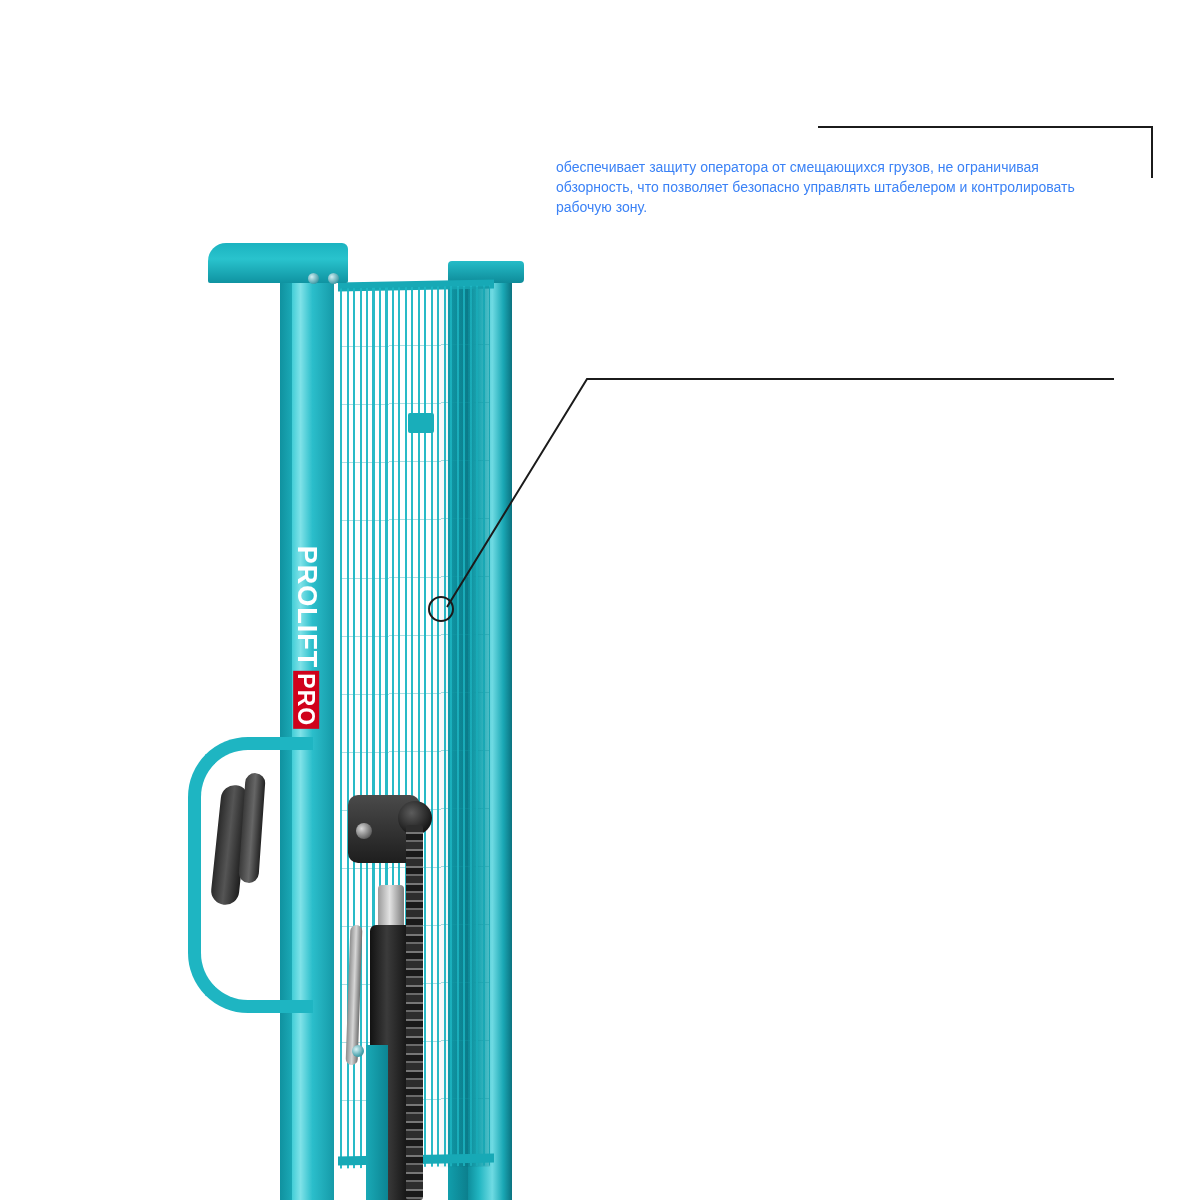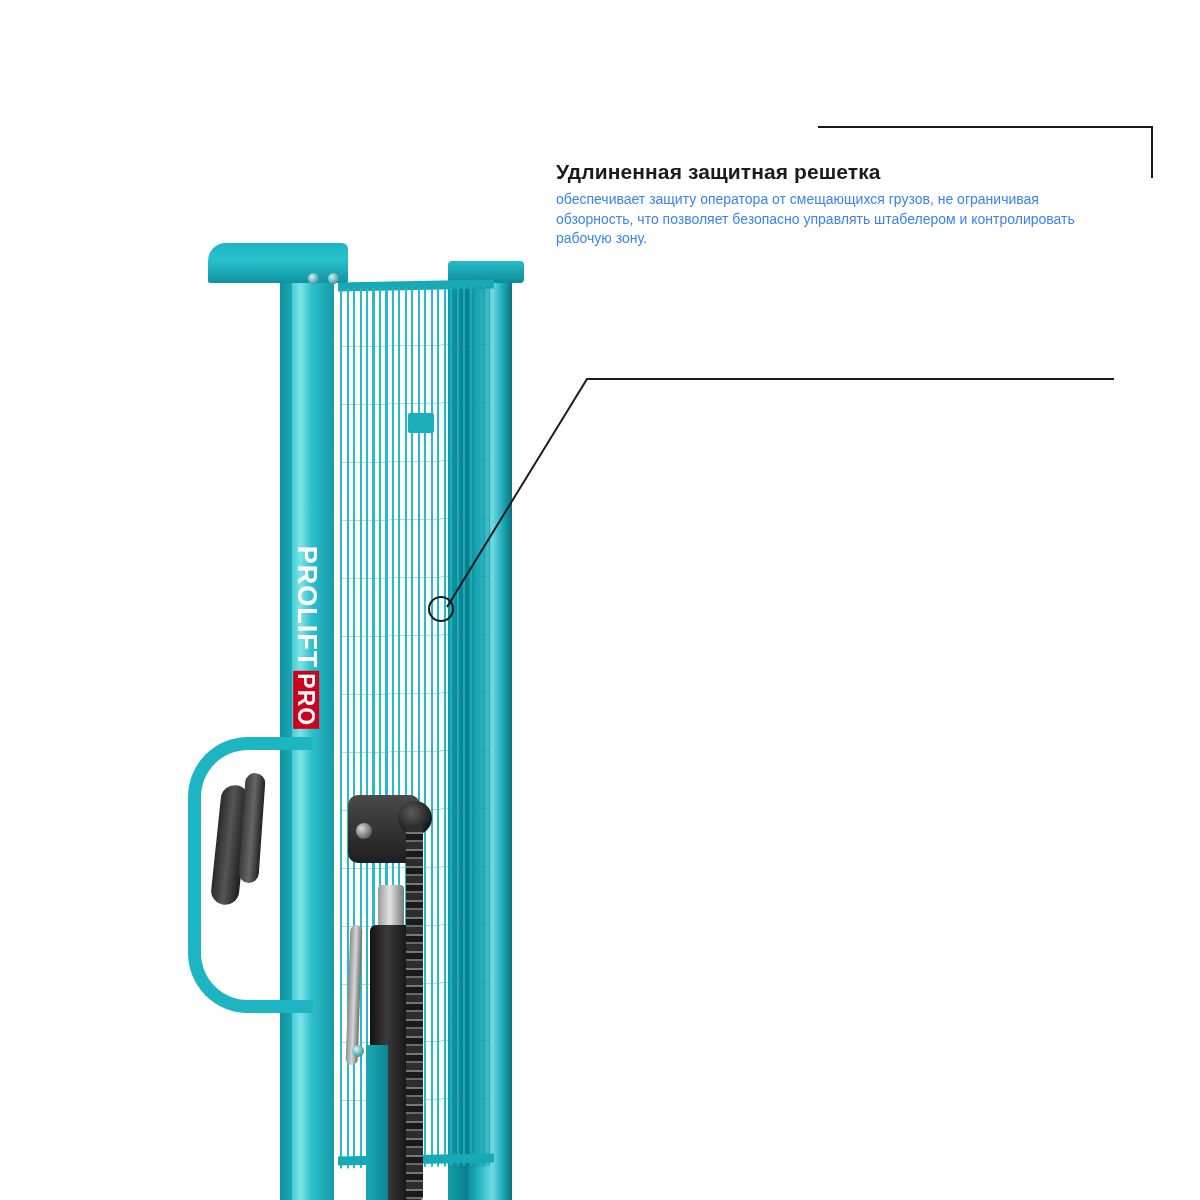--- a/index.html
+++ b/index.html
@@ -396,17 +396,16 @@
   <svg class="leader-svg" viewBox="0 0 1200 1200">
 
     <path d="M 818 127 L 1152 127 L 1152 178" fill="none" stroke="#1b1b1b" stroke-width="2"></path>
 
     <path d="M 1114 379 L 587 379 L 447 607" fill="none" stroke="#1b1b1b" stroke-width="2"></path>
   </svg>
 
   <div class="hotspot"></div>
 
   <div class="callout">
-    <p class="callout-title">Удлиненная защитная решетка</p>
     <p class="callout-body">обеспечивает защиту оператора от смещающихся грузов, не ограничивая обзорность, что позволяет безопасно управлять штабелером и контролировать рабочую зону.</p>
   </div>
 
 </div>
 
 </body></html>

